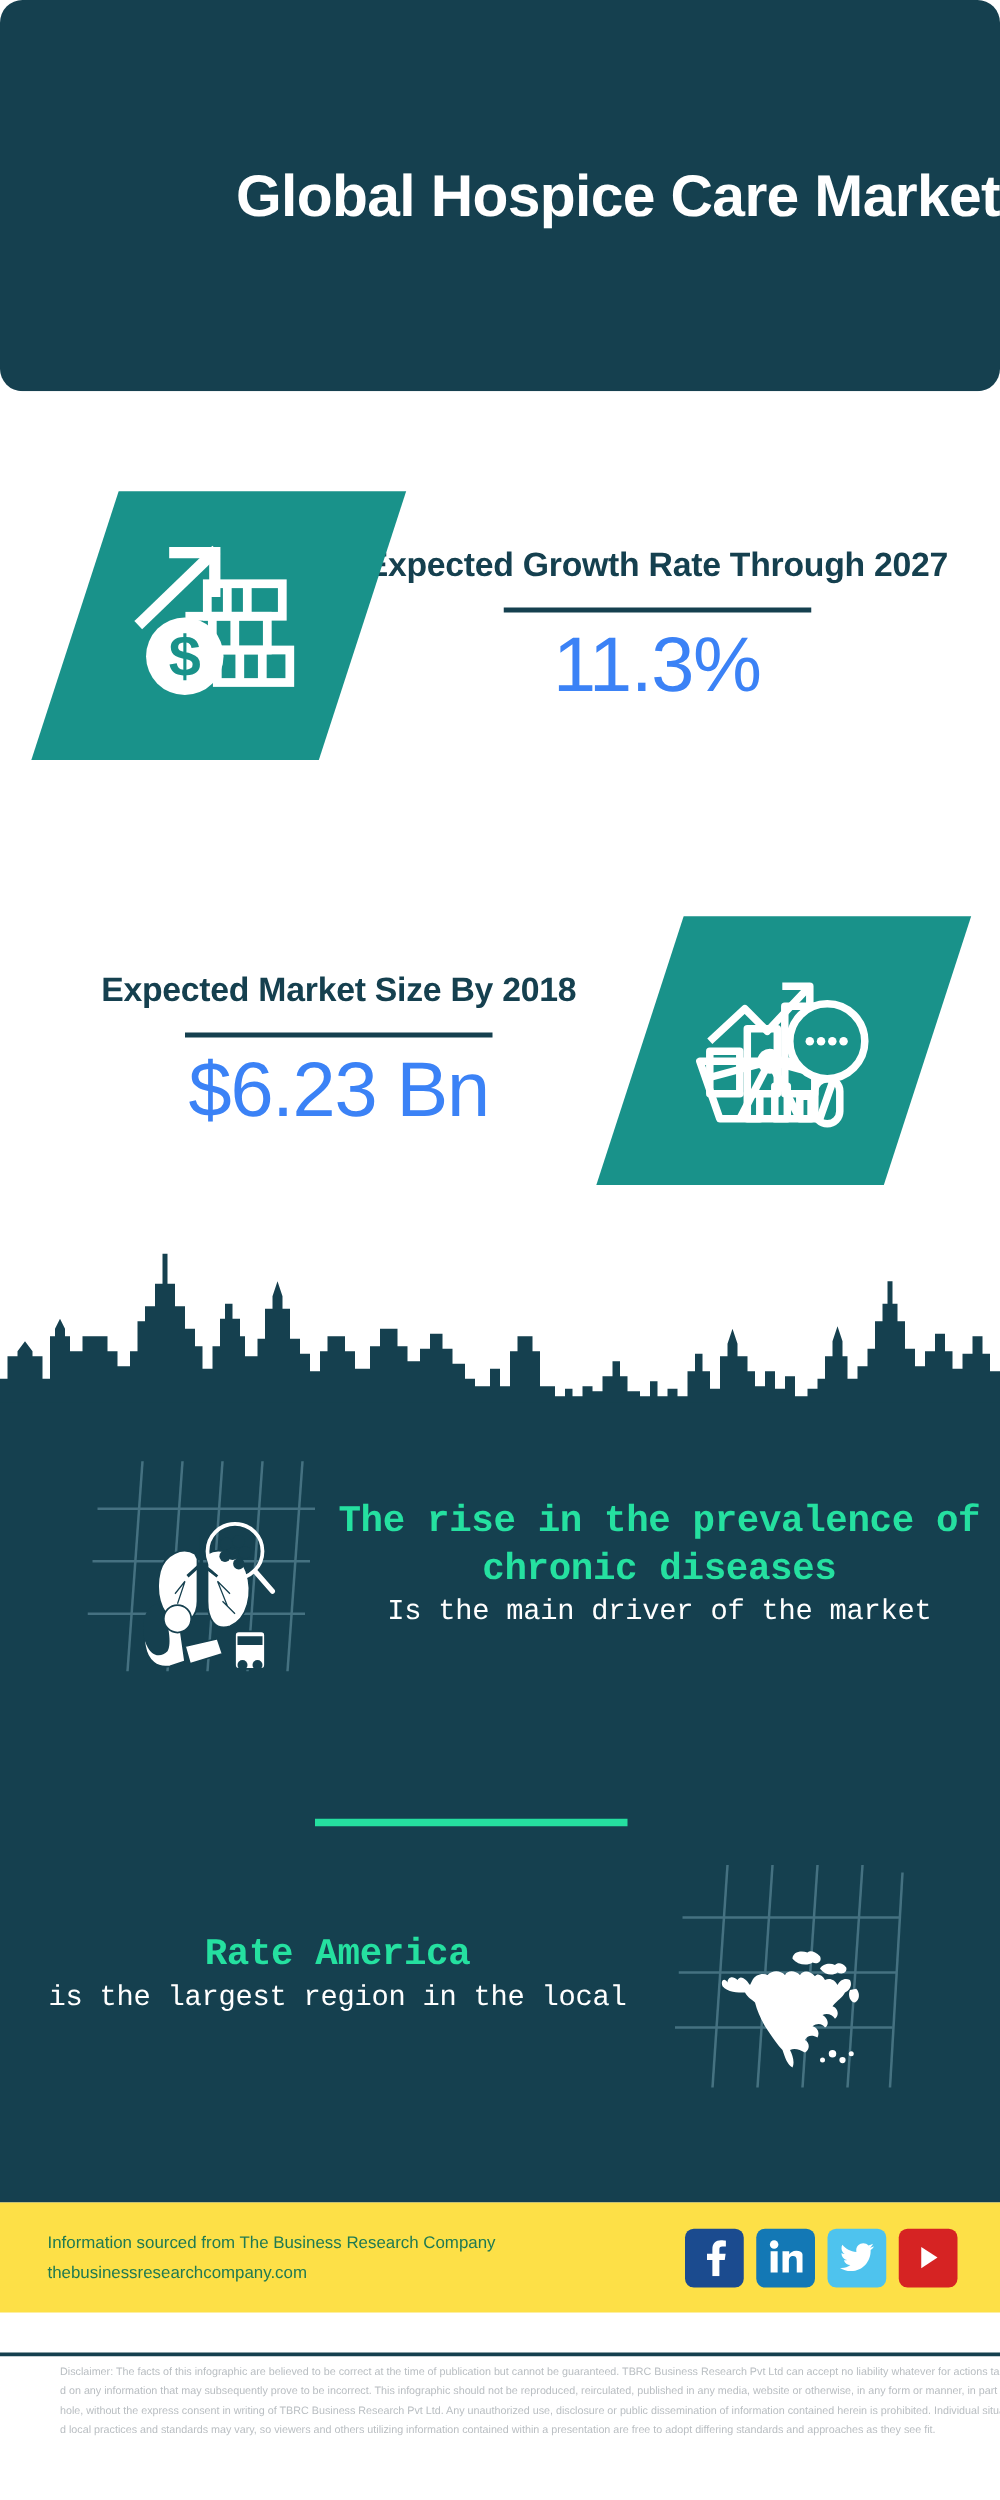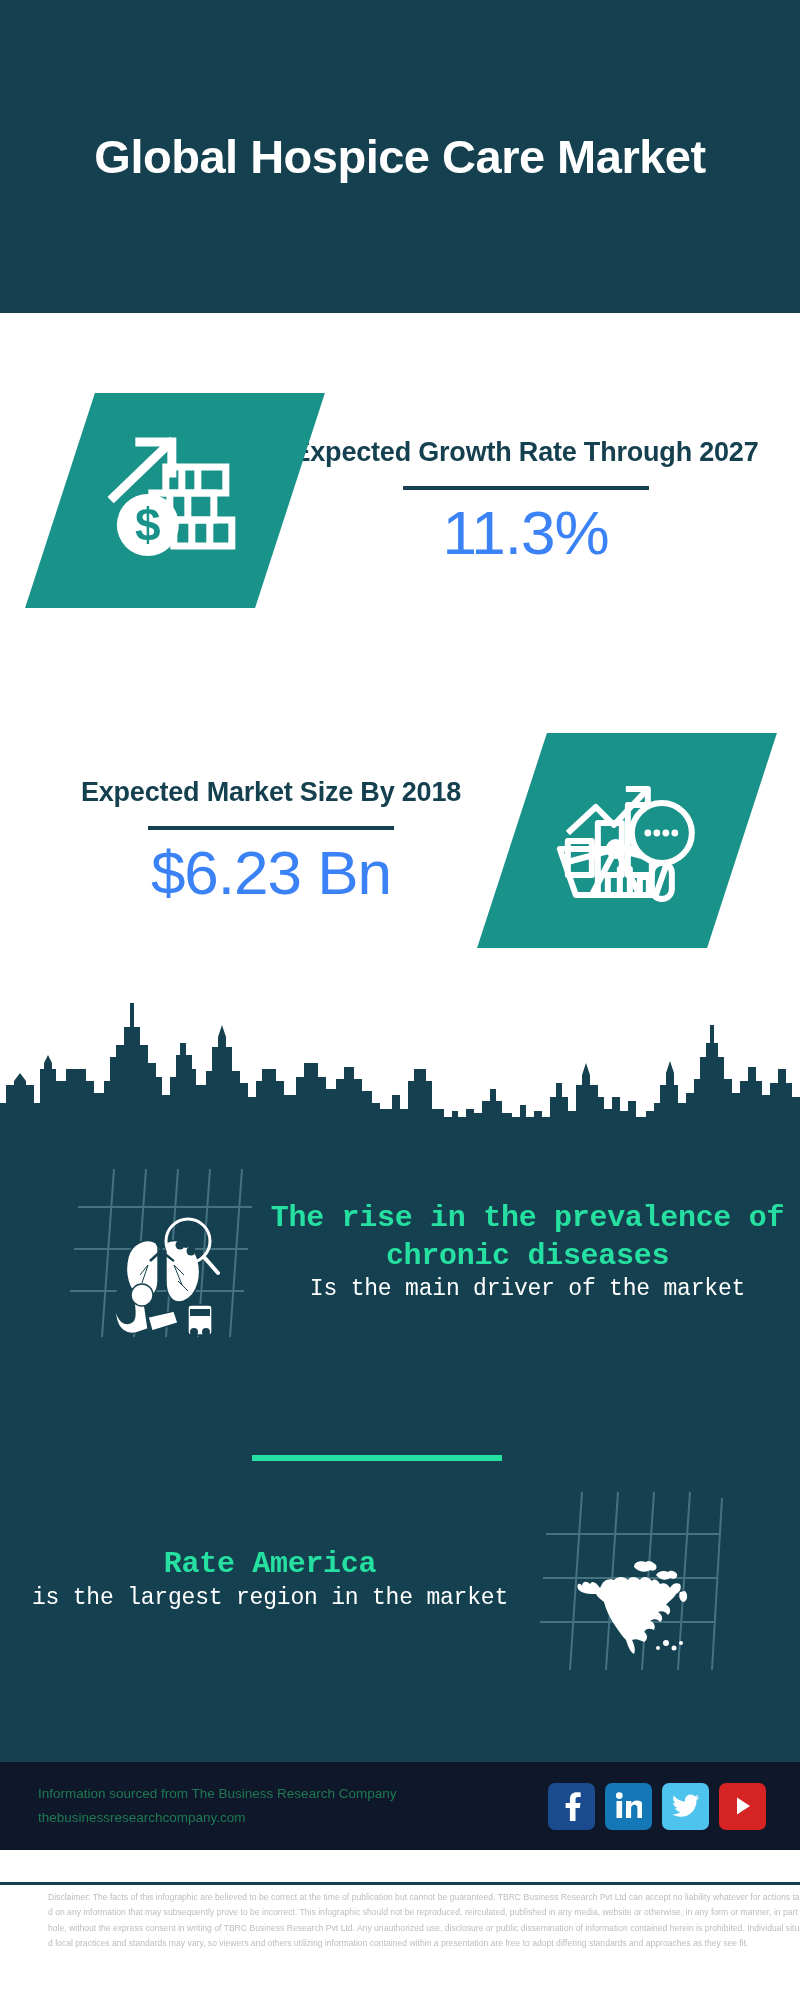--- a/index.html
+++ b/index.html
@@ -8,21 +8,21 @@
     font-family:"Liberation Sans", sans-serif;
     background:#ffffff;
     overflow:hidden;
   }
   .page { position:relative; width:800px; height:2000px; background:#fff; }
 
   
   .header {
     position:absolute; left:0; top:0; width:800px; height:313px;
     background:#15404f;
-    display:flex; align-items:center; justify-content:center;
+    display:flex; align-items:center; justify-content:flex-end;border-radius:18px;
   }
   .header-title {
     color:#ffffff; font-size:47px; font-weight:bold; line-height:1.18;
     text-align:center; letter-spacing:-0.5px; max-width:680px;
   }
 
   
   .white-band { position:absolute; left:0; top:313px; width:800px; height:790px; background:#fff; }
 
   .stat-row { position:absolute; width:800px; display:flex; align-items:center; }
@@ -67,21 +67,21 @@
 
   .insight-text { flex:1; text-align:center; padding:0 14px;font-family:Liberation Mono, monospace; }
   .insight-head { color:#25e0a0; font-size:30px; font-weight:bold; line-height:1.25; letter-spacing:-0.3px; }
   .insight-sub { color:#ffffff; font-size:23px; font-weight:normal; line-height:1.3; letter-spacing:-0.2px; }
 
   .green-divider { position:absolute; left:252px; top:1455px; width:250px; height:6px; background:#25e0a0; }
 
   
   .footer {
     position:absolute; left:0; top:1762px; width:800px; height:88px;
-    background:#0f172a; display:flex; align-items:center;
+    background:#fde047; display:flex; align-items:center;
   }
   .footer-text { margin-left:38px; color:#1f7a52; font-size:13.5px; line-height:1.75; }
   .footer-text .line2 { display:block; }
   .socials { margin-left:auto; margin-right:34px; display:flex; gap:10px; align-items:center; }
   .sicon { width:47px; height:47px; border-radius:7px; display:flex; align-items:center; justify-content:center; }
   .s-fb { background:#1b4b8f; }
   .s-li { background:#1378b5; }
   .s-tw { background:#4ec3ee; }
   .s-yt { background:#d62323; }
 
@@ -234,21 +234,21 @@
       <div class="insight-head">The rise in the prevalence of chronic diseases</div>
       <div class="insight-sub">Is the main driver of the market</div>
     </div>
   </div>
 
   <div class="green-divider"></div>
 
   <div class="insight ins2">
     <div class="insight-text">
       <div class="insight-head">Rate America</div>
-      <div class="insight-sub">is the largest region in the market</div>
+      <div class="insight-sub">is the largest region in the local</div>
     </div>
     <div class="illus">
       <svg width="185" height="185" viewBox="0 0 185 185">
         <g stroke="#4e7b8a" stroke-width="2" opacity="0.85">
           <line x1="6" y1="46" x2="180" y2="46"></line>
           <line x1="3" y1="90" x2="177" y2="90"></line>
           <line x1="0" y1="134" x2="174" y2="134"></line>
           <line x1="42" y1="4" x2="30" y2="182"></line>
           <line x1="78" y1="4" x2="66" y2="182"></line>
           <line x1="114" y1="4" x2="102" y2="182"></line>

